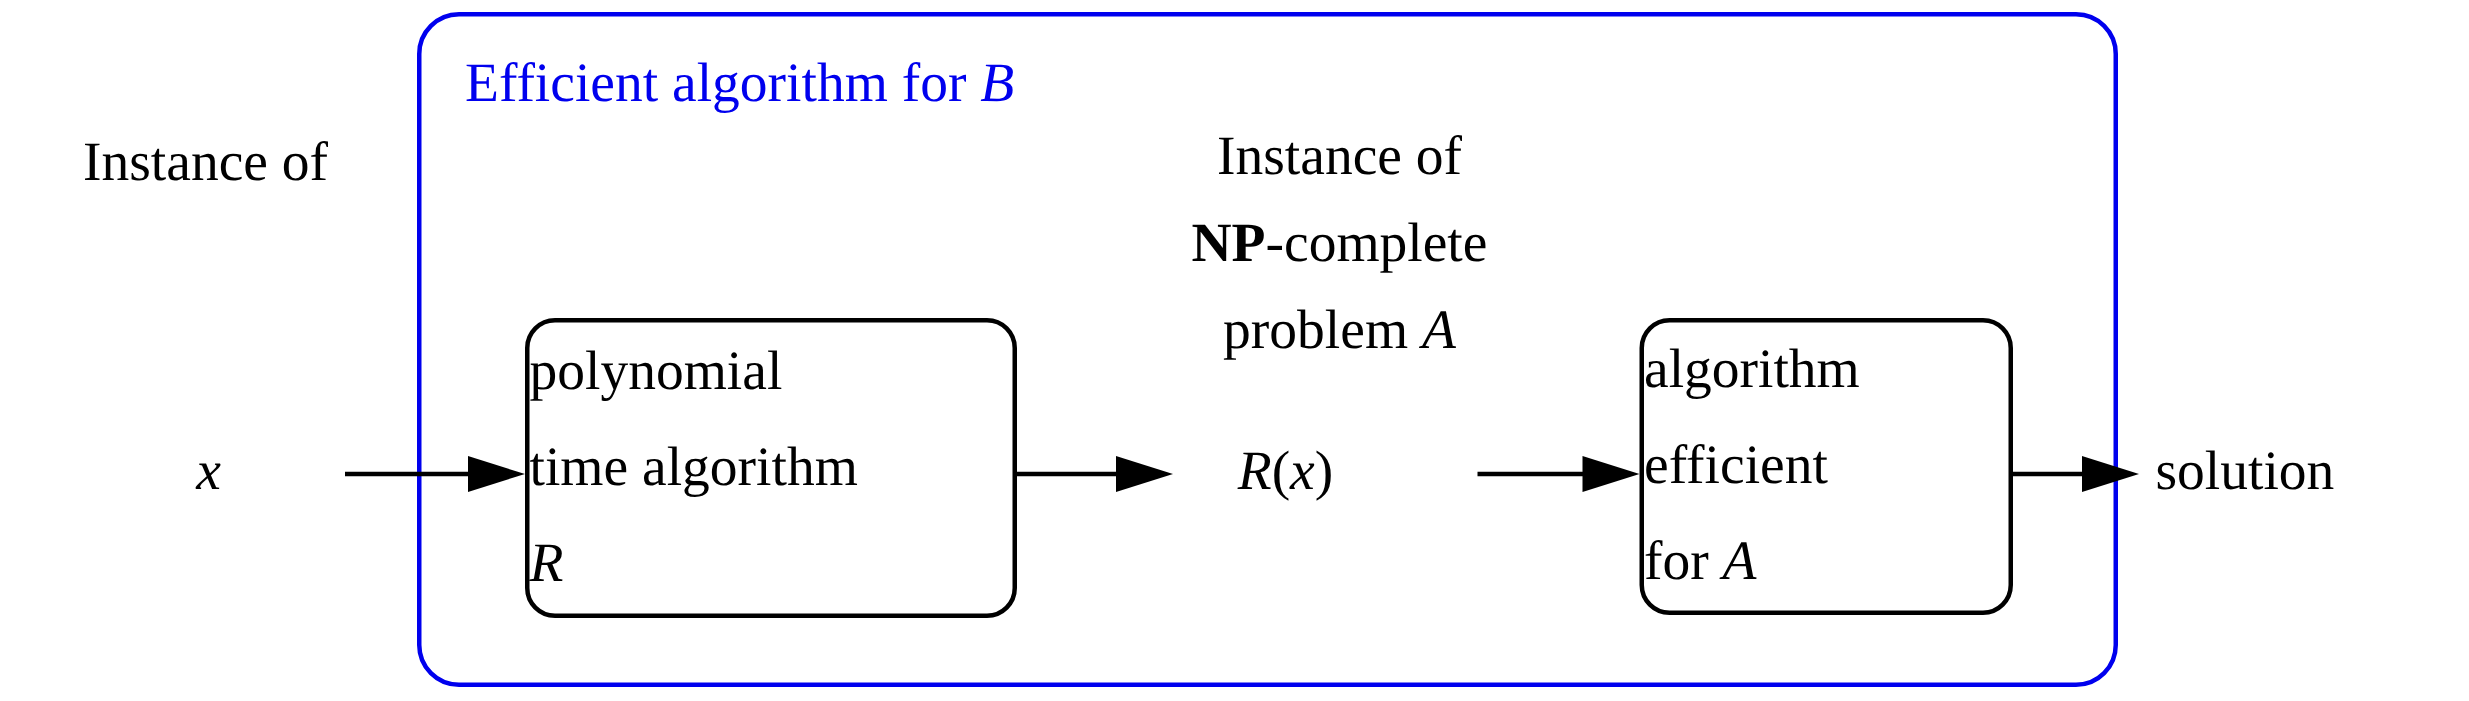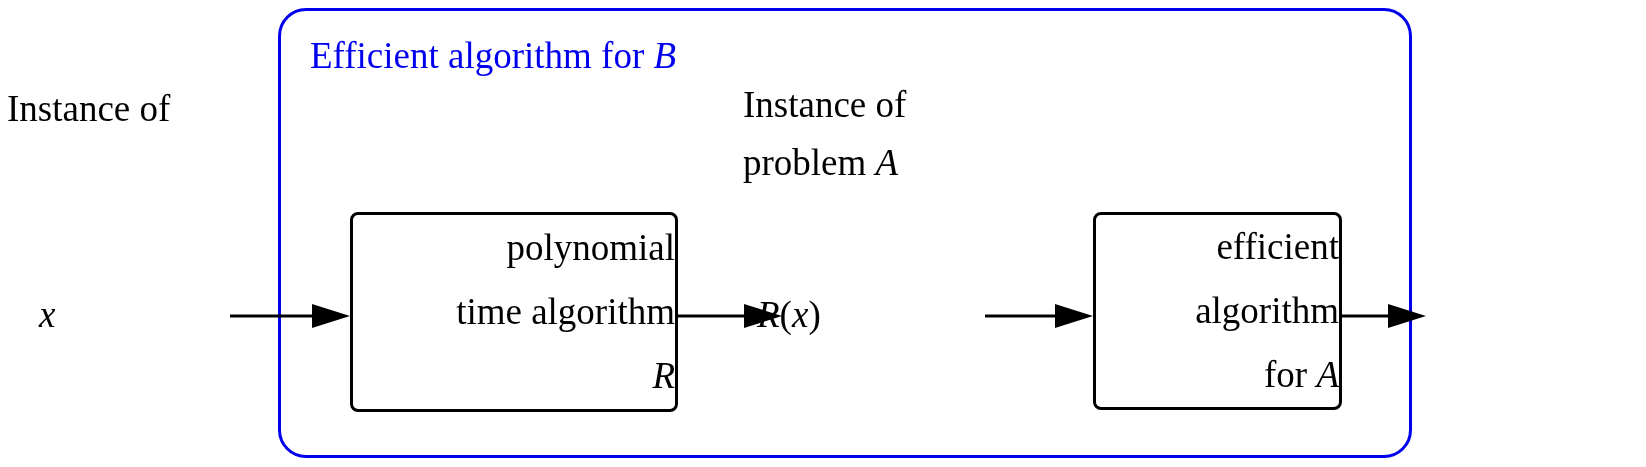--- a/index.html
+++ b/index.html
@@ -26,39 +26,38 @@
     box-sizing: border-box;
     background: transparent;
   }
   .frame-title {
     position: absolute;
     left: 310px; top: 27px;
     line-height: 58px;
     color: var(--frame-blue);
     white-space: nowrap;
   }
-  .label { position: absolute; line-height: 58px; white-space: nowrap; }
+  .label { position: absolute; text-align: center; line-height: 58px; white-space: nowrap; }
   .left-label   { left: 7px;   top: 80px; width: 260px; }
   .middle-label { left: 743px; top: 76px; width: 300px; }
   .x-label      { left: 39px;  top: 286px; width: 200px; }
   .rx-label     { left: 757px; top: 286px; width: 200px; }
   .solution-label { left: 1437px; top: 286px; width: 200px; text-align: left; }
   .node {
     position: absolute;
     border: 3px solid var(--ink);
-    border-radius: 8px;
+    border-radius: 20px;
     box-sizing: border-box;
     display: flex;
     flex-direction: column;
     justify-content: center;
-    align-items: flex-end;
+    align-items: flex-start;
     text-align: center;
     line-height: 64px;
     background: #ffffff;
-    padding-left: 25px;
   }
   .box-reduction { left: 350px; top: 212px; width: 328px; height: 200px; }
   .box-algorithm { left: 1093px; top: 212px; width: 249px; height: 198px; }
   .it { font-style: italic; }
   .bf { font-weight: bold; }
   .arrows {
     position: absolute;
     left: 0; top: 0;
     width: 1646px; height: 467px;
     pointer-events: none;
@@ -89,37 +88,39 @@
   <div class="node box-reduction">
     <div>polynomial</div>
     <div>time algorithm</div>
     <div class="it">R</div>
   </div>
 
   <div class="label middle-label">
     <div>
       <span>Instance of</span>
     </div>
+    <div><span class="bf">NP</span><span>-complete</span></div>
     <div>
       <span>problem</span>
       <span class="it">A</span>
     </div>
   </div>
 
   <div class="label rx-label"><span class="it">R</span><span>(</span><span class="it">x</span><span>)</span></div>
 
   <div class="node box-algorithm">
+    <div>algorithm</div>
     <div>efficient</div>
-    <div>algorithm</div>
     <div>
       <span>for</span>
       <span class="it">A</span>
     </div>
   </div>
 
+  <div class="label solution-label">solution</div>
 
   <svg class="arrows" viewBox="0 0 1646 467" xmlns="http://www.w3.org/2000/svg">
     <g>
       <line x1="230" y1="316" x2="315" y2="316"></line>
       <polygon points="350,316 312,304 312,328"></polygon>
     </g>
     <g>
       <line x1="678" y1="316" x2="748" y2="316"></line>
       <polygon points="782,316 744,304 744,328"></polygon>
     </g>

